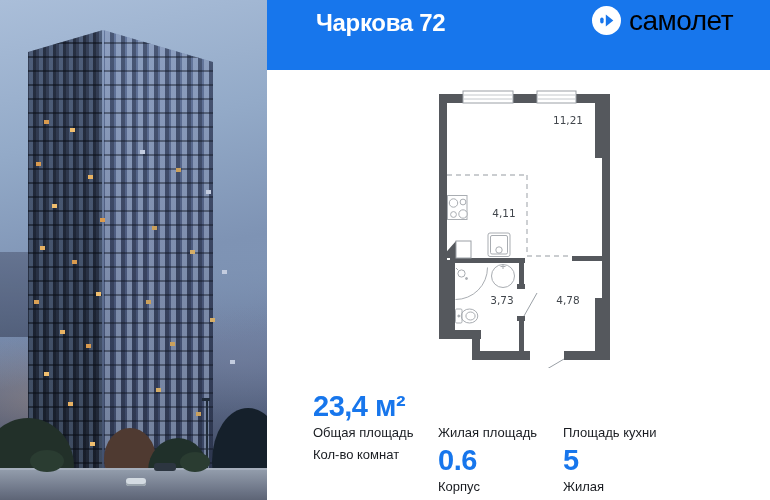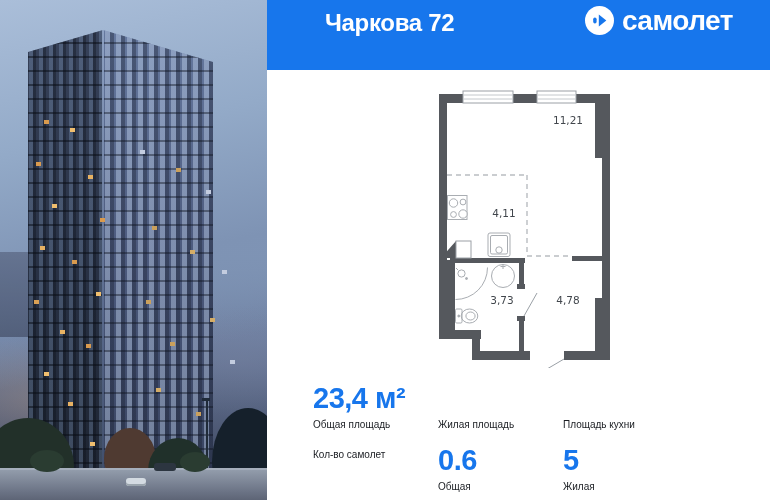--- a/index.html
+++ b/index.html
@@ -53,35 +53,35 @@
      border-top:2px solid #a5aebc;}
   .lamp{position:absolute;left:206px;top:398px;width:2px;height:72px;background:#1f2a38;}
   .lamp:after{content:"";position:absolute;left:-4px;top:0;width:8px;height:3px;background:#1f2a38;}
   .car{position:absolute;border-radius:3px;}
   .car1{left:126px;top:478px;width:20px;height:8px;background:#d4dbe2;box-shadow:inset 0 -2px 0 #9aa4ad;}
   .car2{left:154px;top:463px;width:22px;height:8px;background:#2c3540;}
 
   
   .panel{position:absolute;left:267px;top:0;width:503px;height:500px;background:#fff;}
   .hdr{position:absolute;left:0;top:0;width:503px;height:70px;background:#1776EC;}
-  .hdr-title{position:absolute;left:58px;top:9px;color:#fff;font-size:24px;font-weight:700;letter-spacing:-.3px;}
+  .hdr-title{position:absolute;left:49px;top:9px;color:#fff;font-size:24px;font-weight:700;letter-spacing:-.3px;}
   .logo{position:absolute;right:37px;top:6px;display:flex;align-items:center;gap:8px;}
   .logo-circle{width:29px;height:29px;border-radius:50%;background:#fff;position:relative;}
   .logo-circle svg{position:absolute;left:0;top:0;}
-  .logo-text{color:#ffffff;font-size:28px;font-weight:700;letter-spacing:-.5px;line-height:29px;}
+  .logo-text{color:#000000;font-size:28px;font-weight:400;letter-spacing:-.5px;line-height:29px;}
 
   
   .plan{position:absolute;left:159px;top:88px;width:186px;height:280px;}
   .plan text{font-family:"DejaVu Sans","Liberation Sans",sans-serif;font-size:10.5px;fill:#41464c;}
 
   
   .cell{position:absolute;width:125px;}
   .cell .val{height:32px;color:#1776EC;font-size:29px;font-weight:700;letter-spacing:-.5px;line-height:32px;white-space:nowrap;}
-  .cell .lab{margin-top:3px;color:#191c21;font-size:10px;line-height:15px;white-space:nowrap;}
-  .r1{top:382px;} .r2{top:444px;}
+  .cell .lab{margin-top:3px;color:#191c21;font-size:13px;line-height:15px;white-space:nowrap;}
+  .r1{top:390px;} .r2{top:444px;}
   .c1{left:46px;} .c2{left:171px;} .c3{left:296px;}
 </style>
 </head>
 <body>
 
 <div class="stage">
 
   <div class="photo">
     <div class="haze"></div>
     <div class="far-city"></div>
@@ -204,25 +204,25 @@
     </div>
     <div class="cell r1 c2">
       <div class="val"></div>
       <div class="lab">Жилая площадь</div>
     </div>
     <div class="cell r1 c3">
       <div class="val"></div>
       <div class="lab">Площадь кухни</div>
     </div>
     <div class="cell r2 c1">
-      <div class="lab">Кол-во самолет</div>
+      <div class="lab">Кол-во комнат</div>
     </div>
     <div class="cell r2 c2">
       <div class="val">0.6</div>
-      <div class="lab">Общая</div>
+      <div class="lab">Корпус</div>
     </div>
     <div class="cell r2 c3">
       <div class="val">5</div>
       <div class="lab">Жилая</div>
     </div>
 
   </div>
 </div>
 
 </body></html>

